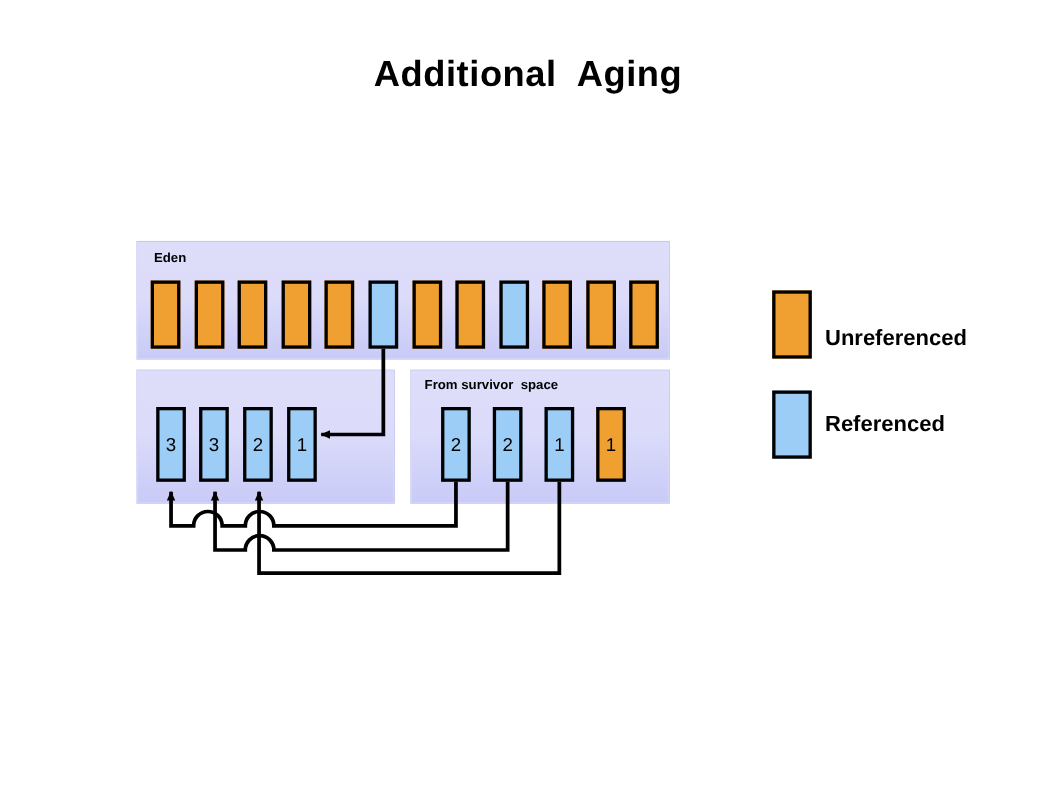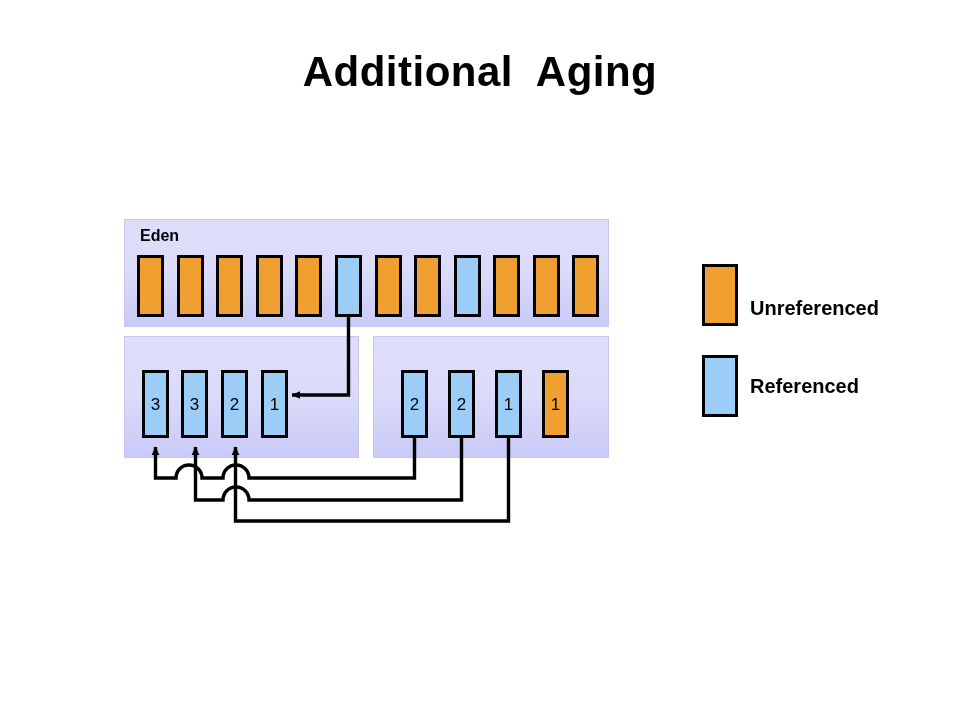--- a/index.html
+++ b/index.html
@@ -22,37 +22,37 @@
     height: 720px;
   }
 
   
   #title {
     position: absolute;
     left: 0;
     top: 48px;
     width: 960px;
     text-align: center;
-    font-size: 42px;
+    font-size: 33px;
     font-weight: bold;
     letter-spacing: 0.5px;
     color: #000000;
     white-space: pre;
   }
 
   
   .panel {
     position: absolute;
     background: linear-gradient(180deg, #dedefb 0%, #dcdcfa 45%, #c9caf7 100%);
     border: 1px solid #c7c7f2;
     box-sizing: border-box;
   }
   .panel-label {
     position: absolute;
-    font-size: 16px;
+    font-size: 12px;
     font-weight: bold;
     color: #000000;
     white-space: pre;
   }
 
   #eden-panel   { left: 124px; top: 219px; width: 485px; height: 108px; }
   #to-panel     { left: 124px; top: 336px; width: 235px; height: 122px; }
   #from-panel   { left: 373px; top: 336px; width: 236px; height: 122px; }
 
   #eden-label   { left: 140px; top: 227px; }
@@ -134,20 +134,21 @@
   <div class="objbox eden-box unref" style="left:572px"></div>
 
   <div class="panel" id="to-panel"></div>
 
   <div class="objbox surv-box ref" style="left:142px">3</div>
   <div class="objbox surv-box ref" style="left:181px">3</div>
   <div class="objbox surv-box ref" style="left:221px">2</div>
   <div class="objbox surv-box ref" style="left:261px">1</div>
 
   <div class="panel" id="from-panel"></div>
+  <div class="panel-label" id="from-label">From survivor  space</div>
 
   <div class="objbox surv-box ref" style="left:401px">2</div>
   <div class="objbox surv-box ref" style="left:448px">2</div>
   <div class="objbox surv-box ref" style="left:495px">1</div>
   <div class="objbox surv-box unref" style="left:542px">1</div>
 
   <div class="legend-swatch" id="legend-unref-swatch"></div>
   <div class="legend-text" id="legend-unref-text">Unreferenced</div>
   <div class="legend-swatch" id="legend-ref-swatch"></div>
   <div class="legend-text" id="legend-ref-text">Referenced</div>

